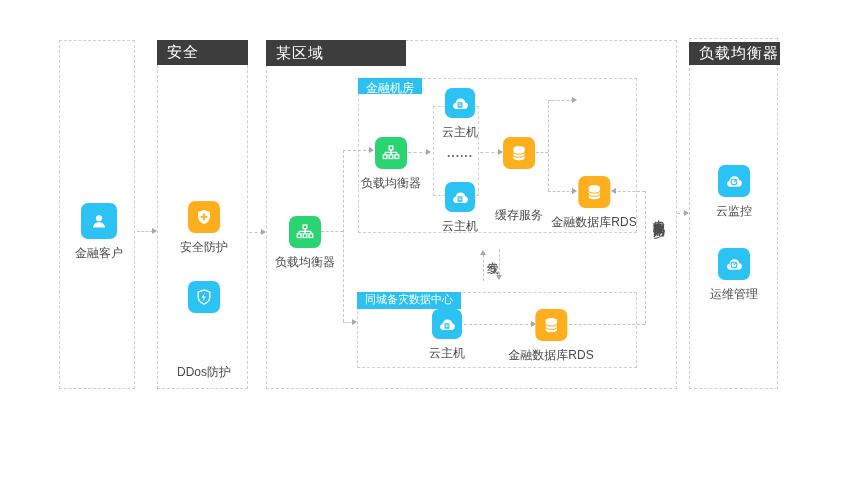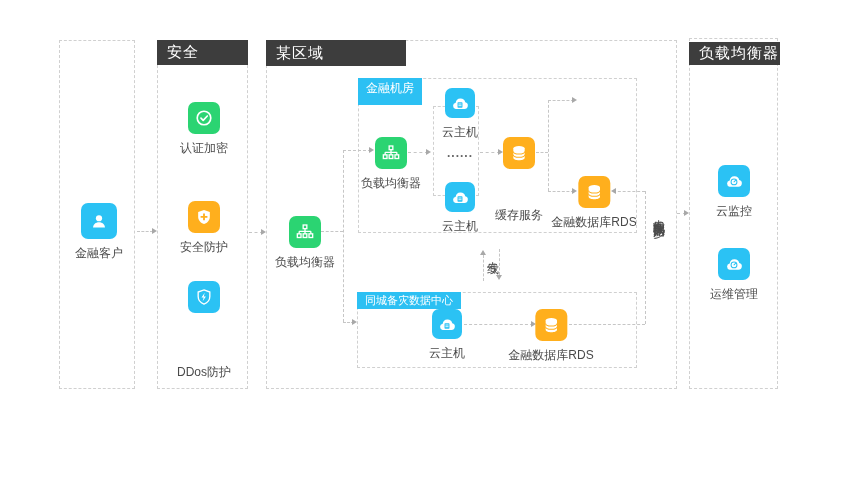--- a/index.html
+++ b/index.html
@@ -1,21 +1,21 @@
 <!DOCTYPE html>
 <html><head>
 <meta charset="utf-8">
 <style>
   html,body{margin:0;padding:0;background:#fff;}
   #stage{position:relative;width:849px;height:495px;background:#fff;overflow:hidden;
          font-family:"Liberation Sans","DejaVu Sans",sans-serif;}
   .box{position:absolute;border:1px dashed #d0d0d0;box-sizing:border-box;}
   .hdr{position:absolute;background:#3d3d3d;color:#fff;font-size:15px;
        display:flex;align-items:center;padding-left:10px;box-sizing:border-box;letter-spacing:1px;}
-  .tab{position:absolute;background:#2cc0f3;color:#fff;font-size:12px;height:27px;line-height:20px;
+  .tab{position:absolute;background:#2cc0f3;color:#fff;font-size:12px;height:16px;line-height:20px;
        padding:0 8px;white-space:nowrap;z-index:3;}
   .node{position:absolute;display:flex;flex-direction:column;align-items:center;
         transform:translateX(-50%);z-index:4;}
   .ic{border-radius:7px;display:flex;align-items:center;justify-content:center;}
   .ic.s32{width:32px;height:32px;}
   .ic.s30{width:30px;height:30px;}
   .ic.s36{width:36px;height:36px;}
   .green{background:#2bd472;}
   .cyan{background:#2bc2f4;}
   .orange{background:#ffaf1d;}
@@ -43,21 +43,21 @@
   <div class="box" style="left:689px;top:38px;width:89px;height:351px;"></div>
 
   <div class="hdr" style="left:157px;top:40px;width:91px;height:25px;">安全</div>
   <div class="hdr" style="left:266px;top:40px;width:140px;height:26px;">某区域</div>
   <div class="hdr" style="left:689px;top:42px;width:91px;height:23px;">负载均衡器</div>
 
   <div class="box" style="left:358px;top:78px;width:279px;height:155px;"></div>
   <div class="tab" style="left:358px;top:78px;">金融机房</div>
   <div class="box" style="left:433px;top:106px;width:46px;height:90px;"></div>
   <div class="box" style="left:357px;top:292px;width:280px;height:76px;"></div>
-  <div class="tab" style="left:357px;top:292px;font-size:11px;height:17px;line-height:17px;">同城备灾数据中心</div>
+  <div class="tab" style="left:357px;top:292px;font-size:11px;height:17px;line-height:17px;font-family:Liberation Mono, monospace;">同城备灾数据中心</div>
 
   <div class="hline" style="left:137px;top:231px;width:16px;"></div>
   <div class="arr r" style="left:152px;top:227.5px;"></div>
 
   <div class="hline" style="left:249px;top:232px;width:14px;"></div>
   <div class="arr r" style="left:261px;top:228.5px;"></div>
 
   <div class="hline" style="left:321px;top:231px;width:22px;"></div>
   <div class="vline" style="left:343px;top:150px;height:172px;"></div>
 
@@ -105,29 +105,20 @@
   <div class="node" style="left:99px;top:203px;">
     <div class="ic s36 cyan">
       <svg viewBox="0 0 24 24" width="22" height="22">
           <circle cx="12" cy="9" r="3.4" fill="#fff"></circle>
           <path d="M12 13.4c-3.8 0-6.2 2.3-6.5 5.6h13c-.3-3.3-2.7-5.6-6.5-5.6z" fill="#fff"></path>
         </svg>
     </div>
     <div class="lbl">金融客户</div>
   </div>
 
-  <div class="node" style="left:204px;top:102px;">
-    <div class="ic s32 green">
-      <svg viewBox="0 0 24 24" width="22" height="22">
-          <circle cx="12" cy="12" r="7.4" fill="none" stroke="#fff" stroke-width="1.8"></circle>
-          <path d="M8.7 12.2l2.4 2.4 4.5-4.8" fill="none" stroke="#fff" stroke-width="1.8" stroke-linecap="round" stroke-linejoin="round"></path>
-        </svg>
-    </div>
-    <div class="lbl">认证加密</div>
-  </div>
 
   <div class="node" style="left:204px;top:201px;">
     <div class="ic s32 orange">
       <svg viewBox="0 0 24 24" width="20" height="20">
           <path d="M12 3.5l7 2.6v5.2c0 4.6-2.9 7.6-7 9.2-4.1-1.6-7-4.6-7-9.2V6.1z" fill="#fff"></path>
           <path d="M10.9 7.8h2.2v3h3v2.2h-3v3h-2.2v-3h-3v-2.2h3z" fill="#ffaf1d"></path>
         </svg>
     </div>
     <div class="lbl">安全防护</div>
   </div>

